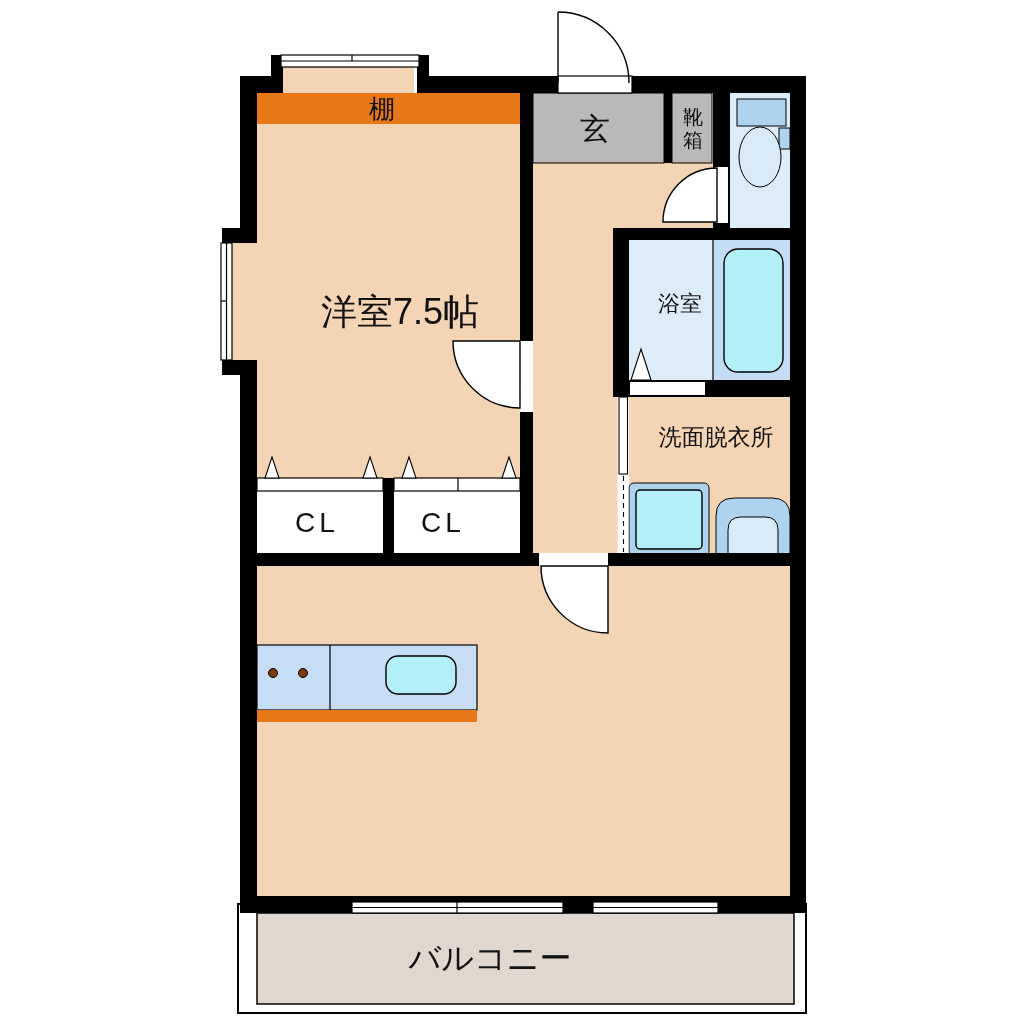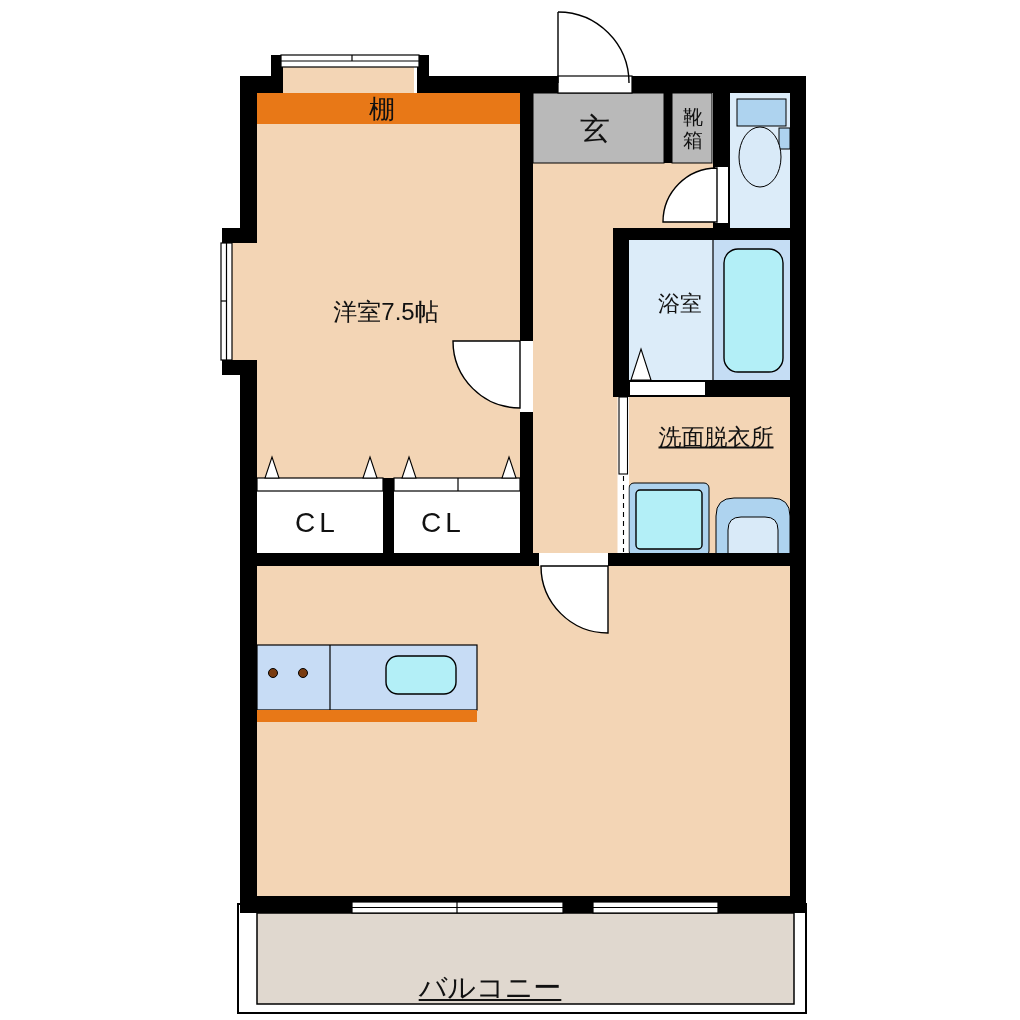--- a/index.html
+++ b/index.html
@@ -139,20 +139,20 @@
     <line x1="352" y1="907.5" x2="563" y2="907.5" class="thin"></line>
     <line x1="457" y1="902" x2="457" y2="913" class="thin"></line>
     <rect x="593" y="902" width="125" height="11" class="win"></rect>
     <line x1="593" y1="907.5" x2="718" y2="907.5" class="thin"></line>
   </g>
 </svg>
 
   <div class="lbl" style="left:382px;top:109px;font-size:26px;">棚</div>
   <div class="lbl" style="left:595px;top:129px;font-size:30px;">玄</div>
   <div class="lbl" style="left:693px;top:129px;font-size:20px;width:22px;white-space:normal;line-height:23px;text-align:center;">靴箱</div>
-  <div class="lbl" style="left:386px;top:312px;font-size:24px;">洋室7.5帖</div>
+  <div class="lbl" style="left:400px;top:312px;font-size:36px;">洋室7.5帖</div>
   <div class="lbl" style="left:680px;top:304px;font-size:22px;">浴室</div>
-  <div class="lbl" style="left:716px;top:437px;font-size:23px;text-decoration:underline;">洗面脱衣所</div>
+  <div class="lbl" style="left:716px;top:437px;font-size:23px;">洗面脱衣所</div>
   <div class="lbl" style="left:317px;top:523px;font-size:28px;letter-spacing:4px;">CL</div>
   <div class="lbl" style="left:443px;top:523px;font-size:28px;letter-spacing:4px;">CL</div>
-  <div class="lbl" style="left:490px;top:988px;font-size:28px;text-decoration:underline;">バルコニー</div>
+  <div class="lbl" style="left:490px;top:959px;font-size:32px;">バルコニー</div>
 
 </div>
 
 </body></html>

